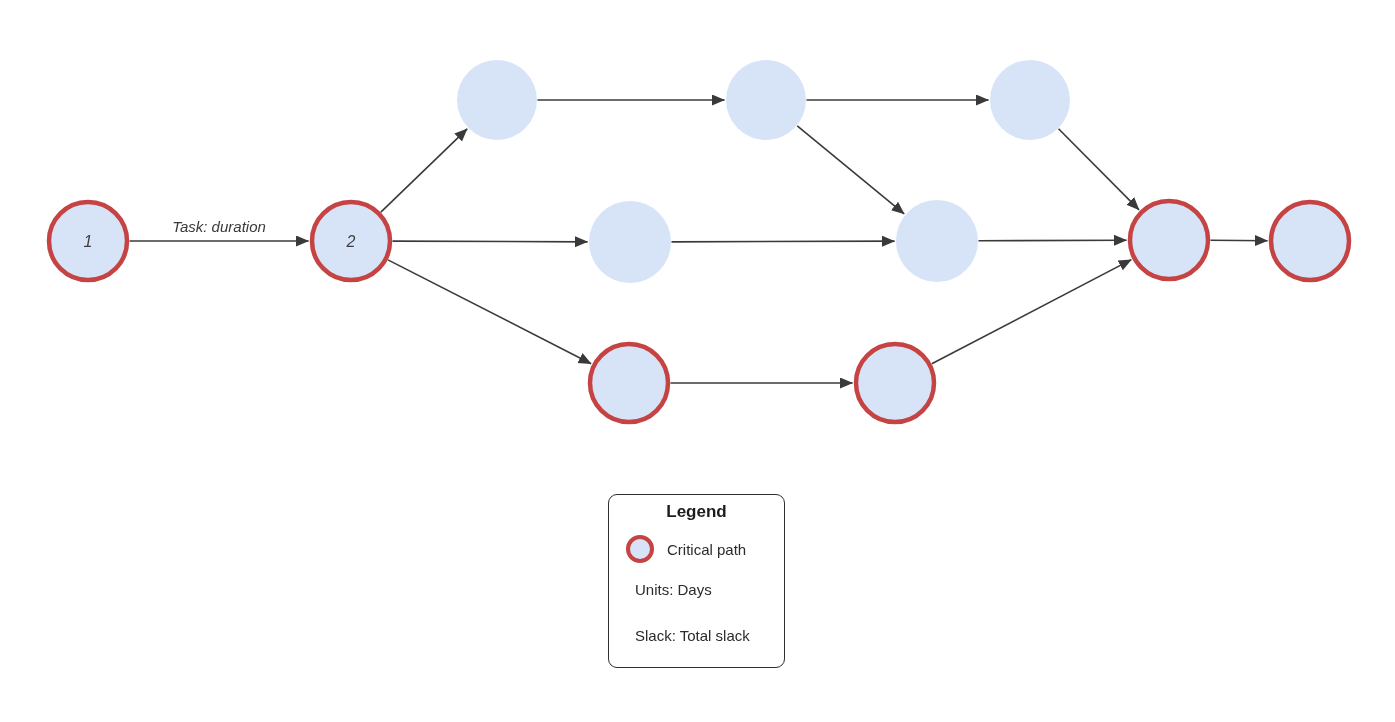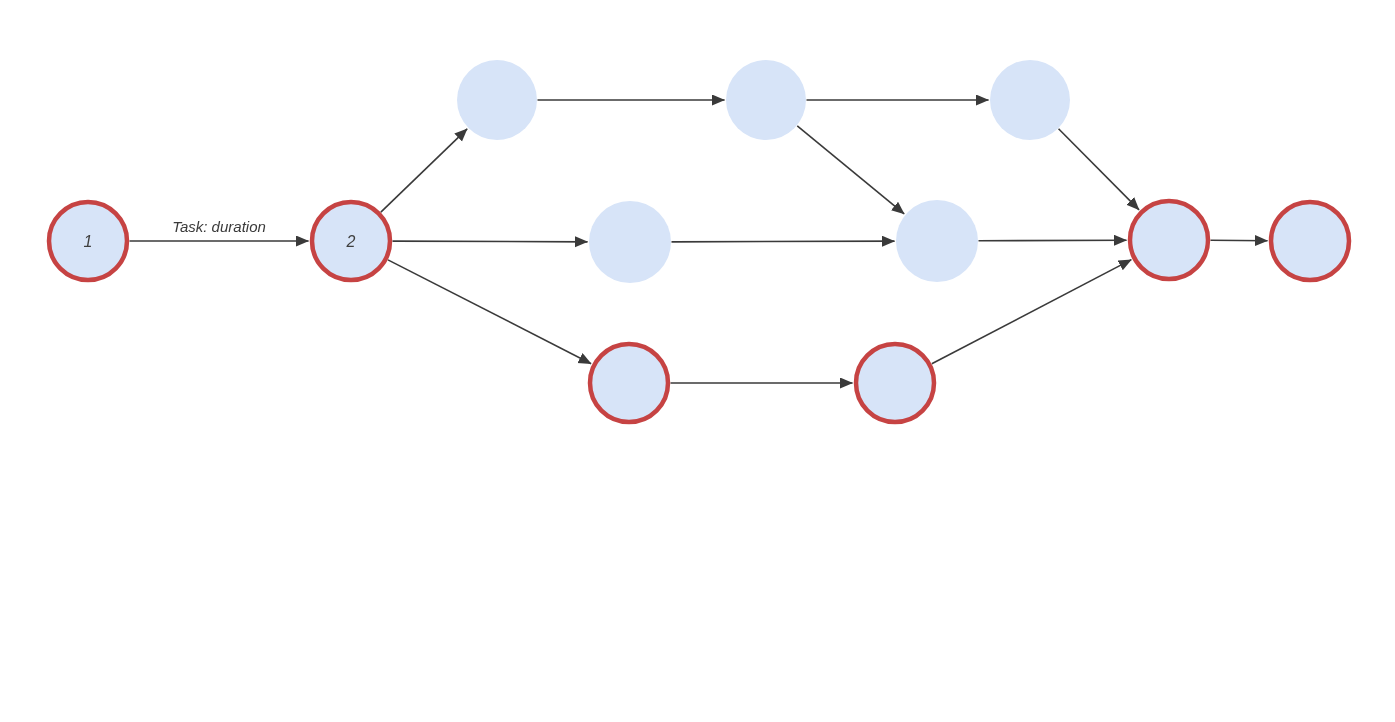--- a/index.html
+++ b/index.html
@@ -121,14 +121,23 @@
         <circle cx="1030" cy="100" r="40" fill="#d7e4f8"></circle>
         <circle cx="630" cy="242" r="41" fill="#d7e4f8"></circle>
         <circle cx="937" cy="241" r="41" fill="#d7e4f8"></circle>
         <circle cx="629" cy="383" r="39" fill="#d7e4f8" stroke="#c64343" stroke-width="4.5"></circle>
         <circle cx="895" cy="383" r="39" fill="#d7e4f8" stroke="#c64343" stroke-width="4.5"></circle>
         <circle cx="1169" cy="240" r="39" fill="#d7e4f8" stroke="#c64343" stroke-width="4.5"></circle>
         <circle cx="1310" cy="241" r="39" fill="#d7e4f8" stroke="#c64343" stroke-width="4.5"></circle>
       </g>
   </svg>
 
+  <div class="legend">
+    <div class="legend-title">Legend</div>
+    <div class="legend-row">
+      <span class="legend-swatch" style="background: rgb(215, 228, 248); border-color: rgb(198, 67, 67);"></span>
+      <span class="legend-text">Critical path</span>
+    </div>
+    <div class="legend-units">Units: Days</div>
+    <div class="legend-slack">Slack: Total slack</div>
+  </div>
 
 </div>
 
 </body></html>

